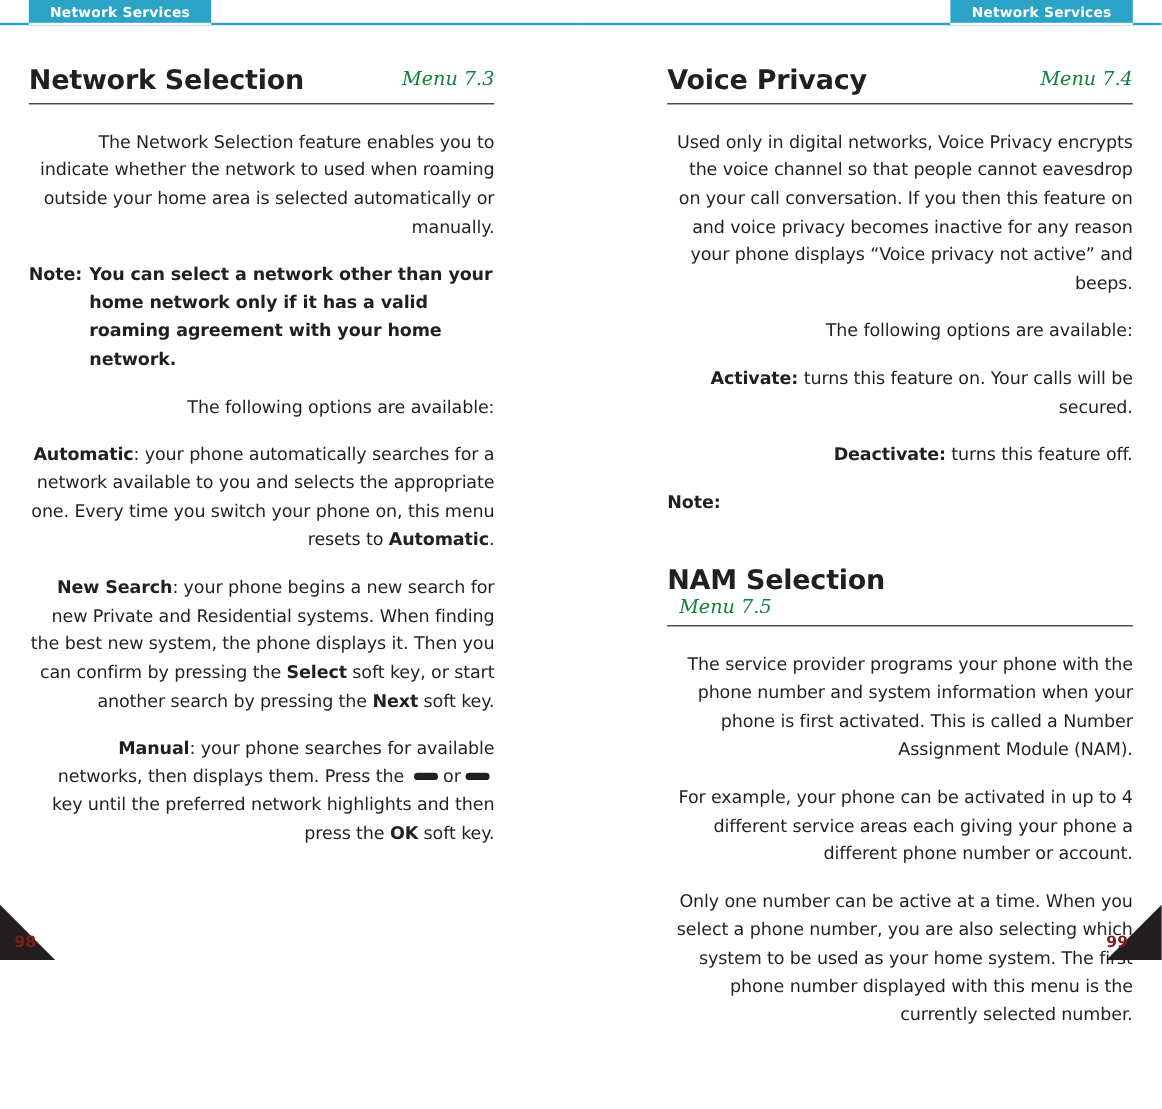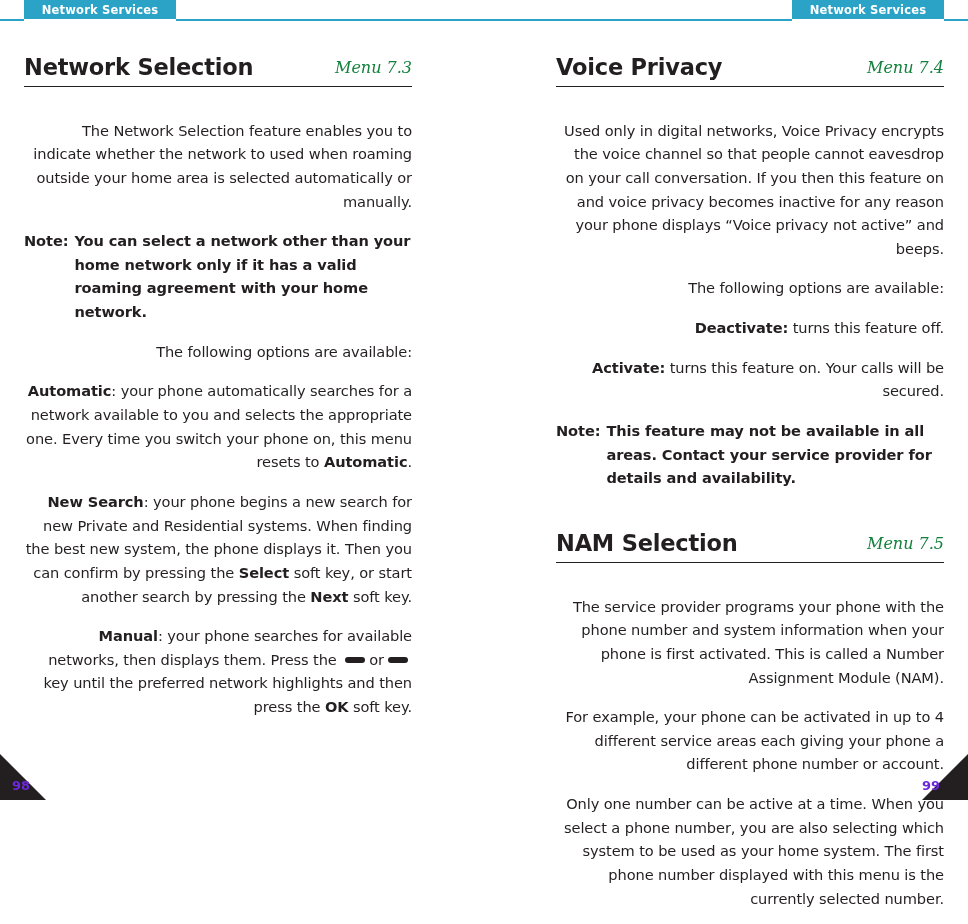--- a/index.html
+++ b/index.html
@@ -64,41 +64,41 @@
     position: absolute;
     top: 56px;
     width: 388px;
   }
   .page.left .col { left: 24px; }
   .page.right .col { left: 72px; }
 
   
   .sec-head {
     display: flex;
-    align-items: center;
+    align-items: flex-start;
     justify-content: space-between;
     border-bottom: 1.6px solid #231f20;
     padding-bottom: 6px;
-    margin-bottom: 32px;
+    margin-bottom: 20px;
   }
   .sec-title {
     font-size: 22.5px;
     font-weight: bold;
     letter-spacing: -0.2px;
     line-height: 1.05;
   }
   .sec-menu {
     font-family: "DejaVu Serif", serif;
     font-style: italic;
     font-size: 16px;
     color: #15803d;
     white-space: nowrap;
     padding-left: 10px;
   }
-  .sec-head.spaced-top { margin-top: 42px; }
+  .sec-head.spaced-top { margin-top: 42px; flex-direction: column; }
 
   p.body {
     font-size: 14.6px;
     line-height: 1.62;
     margin: 0 0 16px 0;
     letter-spacing: -0.1px;
     text-align: right;
   }
   p.body:last-child { margin-bottom: 0; }
 
@@ -145,21 +145,21 @@
     border-top: 46px solid transparent;
   }
   .corner.right-corner {
     right: 0;
     border-right: 46px solid #231f20;
     border-top: 46px solid transparent;
   }
   .pagenum {
     position: absolute;
     bottom: 7px;
-    color: #6d28d9;
+    color: #7f1d1d;
     font-size: 13px;
     font-weight: bold;
   }
   .pagenum.left-num { left: 12px; }
   .pagenum.right-num { right: 28px; }
 </style>
 </head>
 <body>
 
 <div class="page left">
@@ -211,30 +211,29 @@
     <div class="sec-head">
       <div class="sec-title">Voice Privacy</div>
       <div class="sec-menu">Menu 7.4</div>
     </div>
 
     <p class="body">Used only in digital networks, Voice Privacy encrypts the voice channel so that people cannot eavesdrop on your call conversation. If you then this feature on and voice privacy becomes inactive for any reason your phone displays “Voice privacy not active” and beeps.</p>
 
     <p class="body">The following options are available:</p>
 
     <p class="body">
+      <b>Activate:</b><span> turns this feature on. Your calls will be secured.</span>
+    </p>
+
+    <p class="body">
       <b>Deactivate:</b><span> turns this feature off.</span>
-    </p>
-
-    <p class="body">
-      <b>Activate:</b><span> turns this feature on. Your calls will be secured.</span>
     </p>
 
     <div class="note">
       <span class="note-label">Note:</span>
-      <span class="note-text">This feature may not be available in all areas. Contact your service provider for details and availability.</span>
     </div>
 
     <div class="sec-head spaced-top">
       <div class="sec-title">NAM Selection</div>
       <div class="sec-menu">Menu 7.5</div>
     </div>
 
     <p class="body">The service provider programs your phone with the phone number and system information when your phone is first activated. This is called a Number Assignment Module (NAM).</p>
     <p class="body">For example, your phone can be activated in up to 4 different service areas each giving your phone a different phone number or account.</p>
     <p class="body">Only one number can be active at a time. When you select a phone number, you are also selecting which system to be used as your home system. The first phone number displayed with this menu is the currently selected number.</p>

